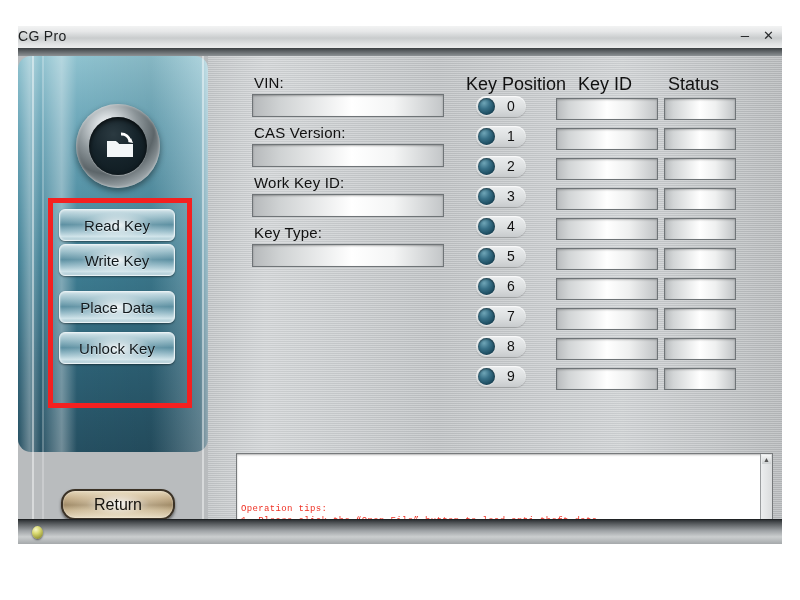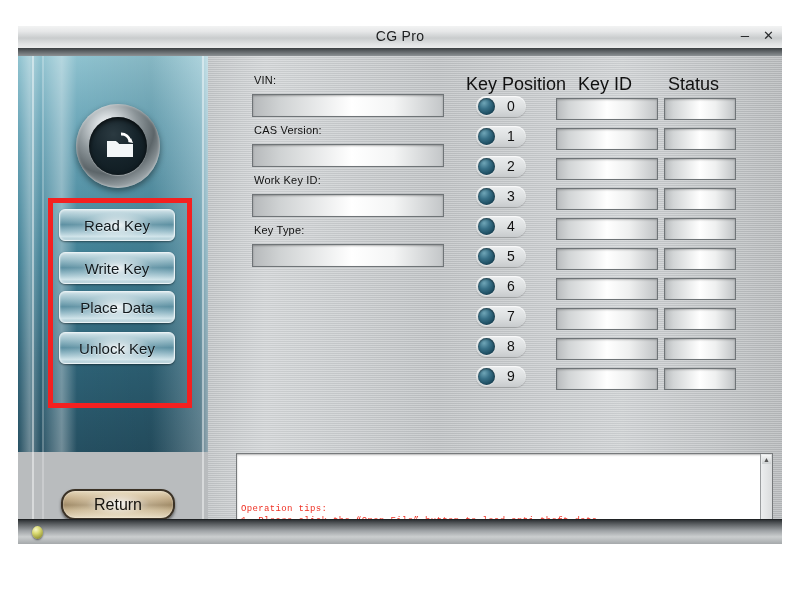--- a/index.html
+++ b/index.html
@@ -7,32 +7,33 @@
 
   .app{position:absolute;left:18px;top:26px;width:764px;height:518px;
        background:#b9bcbe;overflow:hidden;}
 
   
   .titlebar{position:absolute;left:0;top:0;width:764px;height:22px;
     background:linear-gradient(to bottom,#f2f3f3 0%,#e6e7e8 25%,#c9cccd 55%,#dfe1e2 80%,#eceded 100%);
     border-bottom:1px solid #9a9d9f;}
   .titlebar:after{content:"";position:absolute;left:0;top:22px;width:764px;height:8px;
     background:linear-gradient(to bottom,#3b3f42 0%,#5d6265 40%,#8d9295 100%);}
-  .title-text{position:absolute;left:0;top:2px;width:764px;text-align:center;
+  .title-text{position:absolute;left:0;top:2px;width:764px;
     font-size:14px;color:#1d1f20;letter-spacing:.3px;}
   .wbtns{position:absolute;right:8px;top:3px;display:flex;gap:14px;align-items:center;}
   .wbtn{font-size:13px;color:#2a2c2e;line-height:14px;cursor:default;}
   .wbtn.min{font-size:15px;position:relative;top:-1px;}
 
   
   .leftpanel{position:absolute;left:0;top:30px;width:190px;height:396px;
     background:
       linear-gradient(to right,rgba(255,255,255,.00) 0%,rgba(255,255,255,.32) 6%,rgba(255,255,255,.02) 12%,
                       rgba(255,255,255,.35) 23%,rgba(255,255,255,.0) 31%,rgba(0,0,0,.06) 70%,rgba(255,255,255,.25) 96%,rgba(255,255,255,.5) 100%),
       linear-gradient(to bottom,#8fc2cf 0%,#6ba6b8 18%,#3f7f94 52%,#2d6175 78%,#254f61 100%);
+    border-radius: 13px;
   }
   .leftpanel .vstripe{position:absolute;top:0;height:488px;width:2px;background:rgba(255,255,255,.45);}
 
   
   .openbtn{position:absolute;left:58px;top:48px;width:84px;height:84px;border-radius:50%;
     background:
       radial-gradient(circle at 38% 28%,#ffffff 0%,#d8dde0 14%,#8c9599 38%,#5c6569 58%,#9aa3a7 76%,#3f474b 100%);
     box-shadow:0 3px 6px rgba(0,0,0,.45), inset 0 0 3px rgba(255,255,255,.6);}
   .openbtn .inner{position:absolute;left:13px;top:13px;width:58px;height:58px;border-radius:50%;
     background:radial-gradient(circle at 42% 30%,#2b3a41 0%,#16242b 45%,#0d181d 100%);
@@ -44,37 +45,37 @@
     border:5px solid #f42020;}
 
   .mbtn{position:absolute;left:41px;width:114px;height:30px;border-radius:6px;
     border:1px solid #e9f2f5;
     background:
       radial-gradient(ellipse 120% 160% at 50% 50%,rgba(255,255,255,.95) 0%,rgba(255,255,255,.10) 26%,rgba(255,255,255,0) 42%),
       linear-gradient(to bottom,#cfe2e8 0%,#9dc0cb 22%,#5b8fa1 49%,#8cb4c2 66%,#cfe3e9 88%,#a9c8d2 100%);
     box-shadow:0 1px 2px rgba(0,0,0,.45), inset 0 0 2px rgba(255,255,255,.7);
     font-size:15px;color:#10181c;display:flex;align-items:center;justify-content:center;
     text-shadow:0 1px 0 rgba(255,255,255,.45);cursor:default;}
-  .mbtn.b0{top:153px;} .mbtn.b1{top:196px;text-align:right;} .mbtn.b2{top:235px;} .mbtn.b3{top:276px;}
+  .mbtn.b0{top:153px;} .mbtn.b1{top:188px;text-align:right;} .mbtn.b2{top:235px;} .mbtn.b3{top:276px;}
 
   .returnbtn{position:absolute;left:43px;top:433px;width:110px;height:27px;border-radius:14px;
     border:2px solid #3b3226;
     background:
       radial-gradient(ellipse 120% 170% at 50% 48%,rgba(255,255,255,.95) 0%,rgba(255,248,230,.25) 24%,rgba(255,255,255,0) 44%),
       linear-gradient(to bottom,#e4d6b9 0%,#c2ab86 28%,#9c8662 52%,#c9b591 72%,#e8dcc2 100%);
     box-shadow:0 2px 3px rgba(0,0,0,.5), inset 0 0 2px rgba(255,255,255,.6);
     font-size:16px;color:#15120d;display:flex;align-items:center;justify-content:center;cursor:default;}
 
   
   .mainpanel{position:absolute;left:190px;top:30px;width:574px;height:488px;
     background:
       repeating-linear-gradient(to bottom,rgba(255,255,255,.22) 0px,rgba(255,255,255,.22) 1px,rgba(0,0,0,.035) 1px,rgba(0,0,0,.035) 2px),
       linear-gradient(to right,#c2c5c7 0%,#d2d5d7 10%,#bfc2c4 40%,#cfd2d4 72%,#b6b9bb 100%);}
 
-  .flabel{position:absolute;font-size:11px;color:#111;letter-spacing:.2px;}
+  .flabel{position:absolute;font-size:15px;color:#111;letter-spacing:.2px;}
   .field{position:absolute;height:19px;border:1px solid #6f7477;
     background:linear-gradient(to right,#b6b9bb 0%,#cfd2d3 14%,#ffffff 52%,#f4f5f5 74%,#c3c6c8 100%);
     box-shadow:inset 0 1px 2px rgba(0,0,0,.28);}
 
   .colhdr{position:absolute;font-size:18px;color:#111;}
 
   .krow-pill{position:absolute;width:50px;height:21px;border-radius:11px;
     background:linear-gradient(to bottom,#eceeef 0%,#dcdfe0 55%,#c8cbcd 100%);
     box-shadow:inset 0 1px 1px rgba(255,255,255,.8),0 1px 1px rgba(0,0,0,.18);}
   .krow-dot{position:absolute;left:2px;top:2px;width:17px;height:17px;border-radius:50%;

